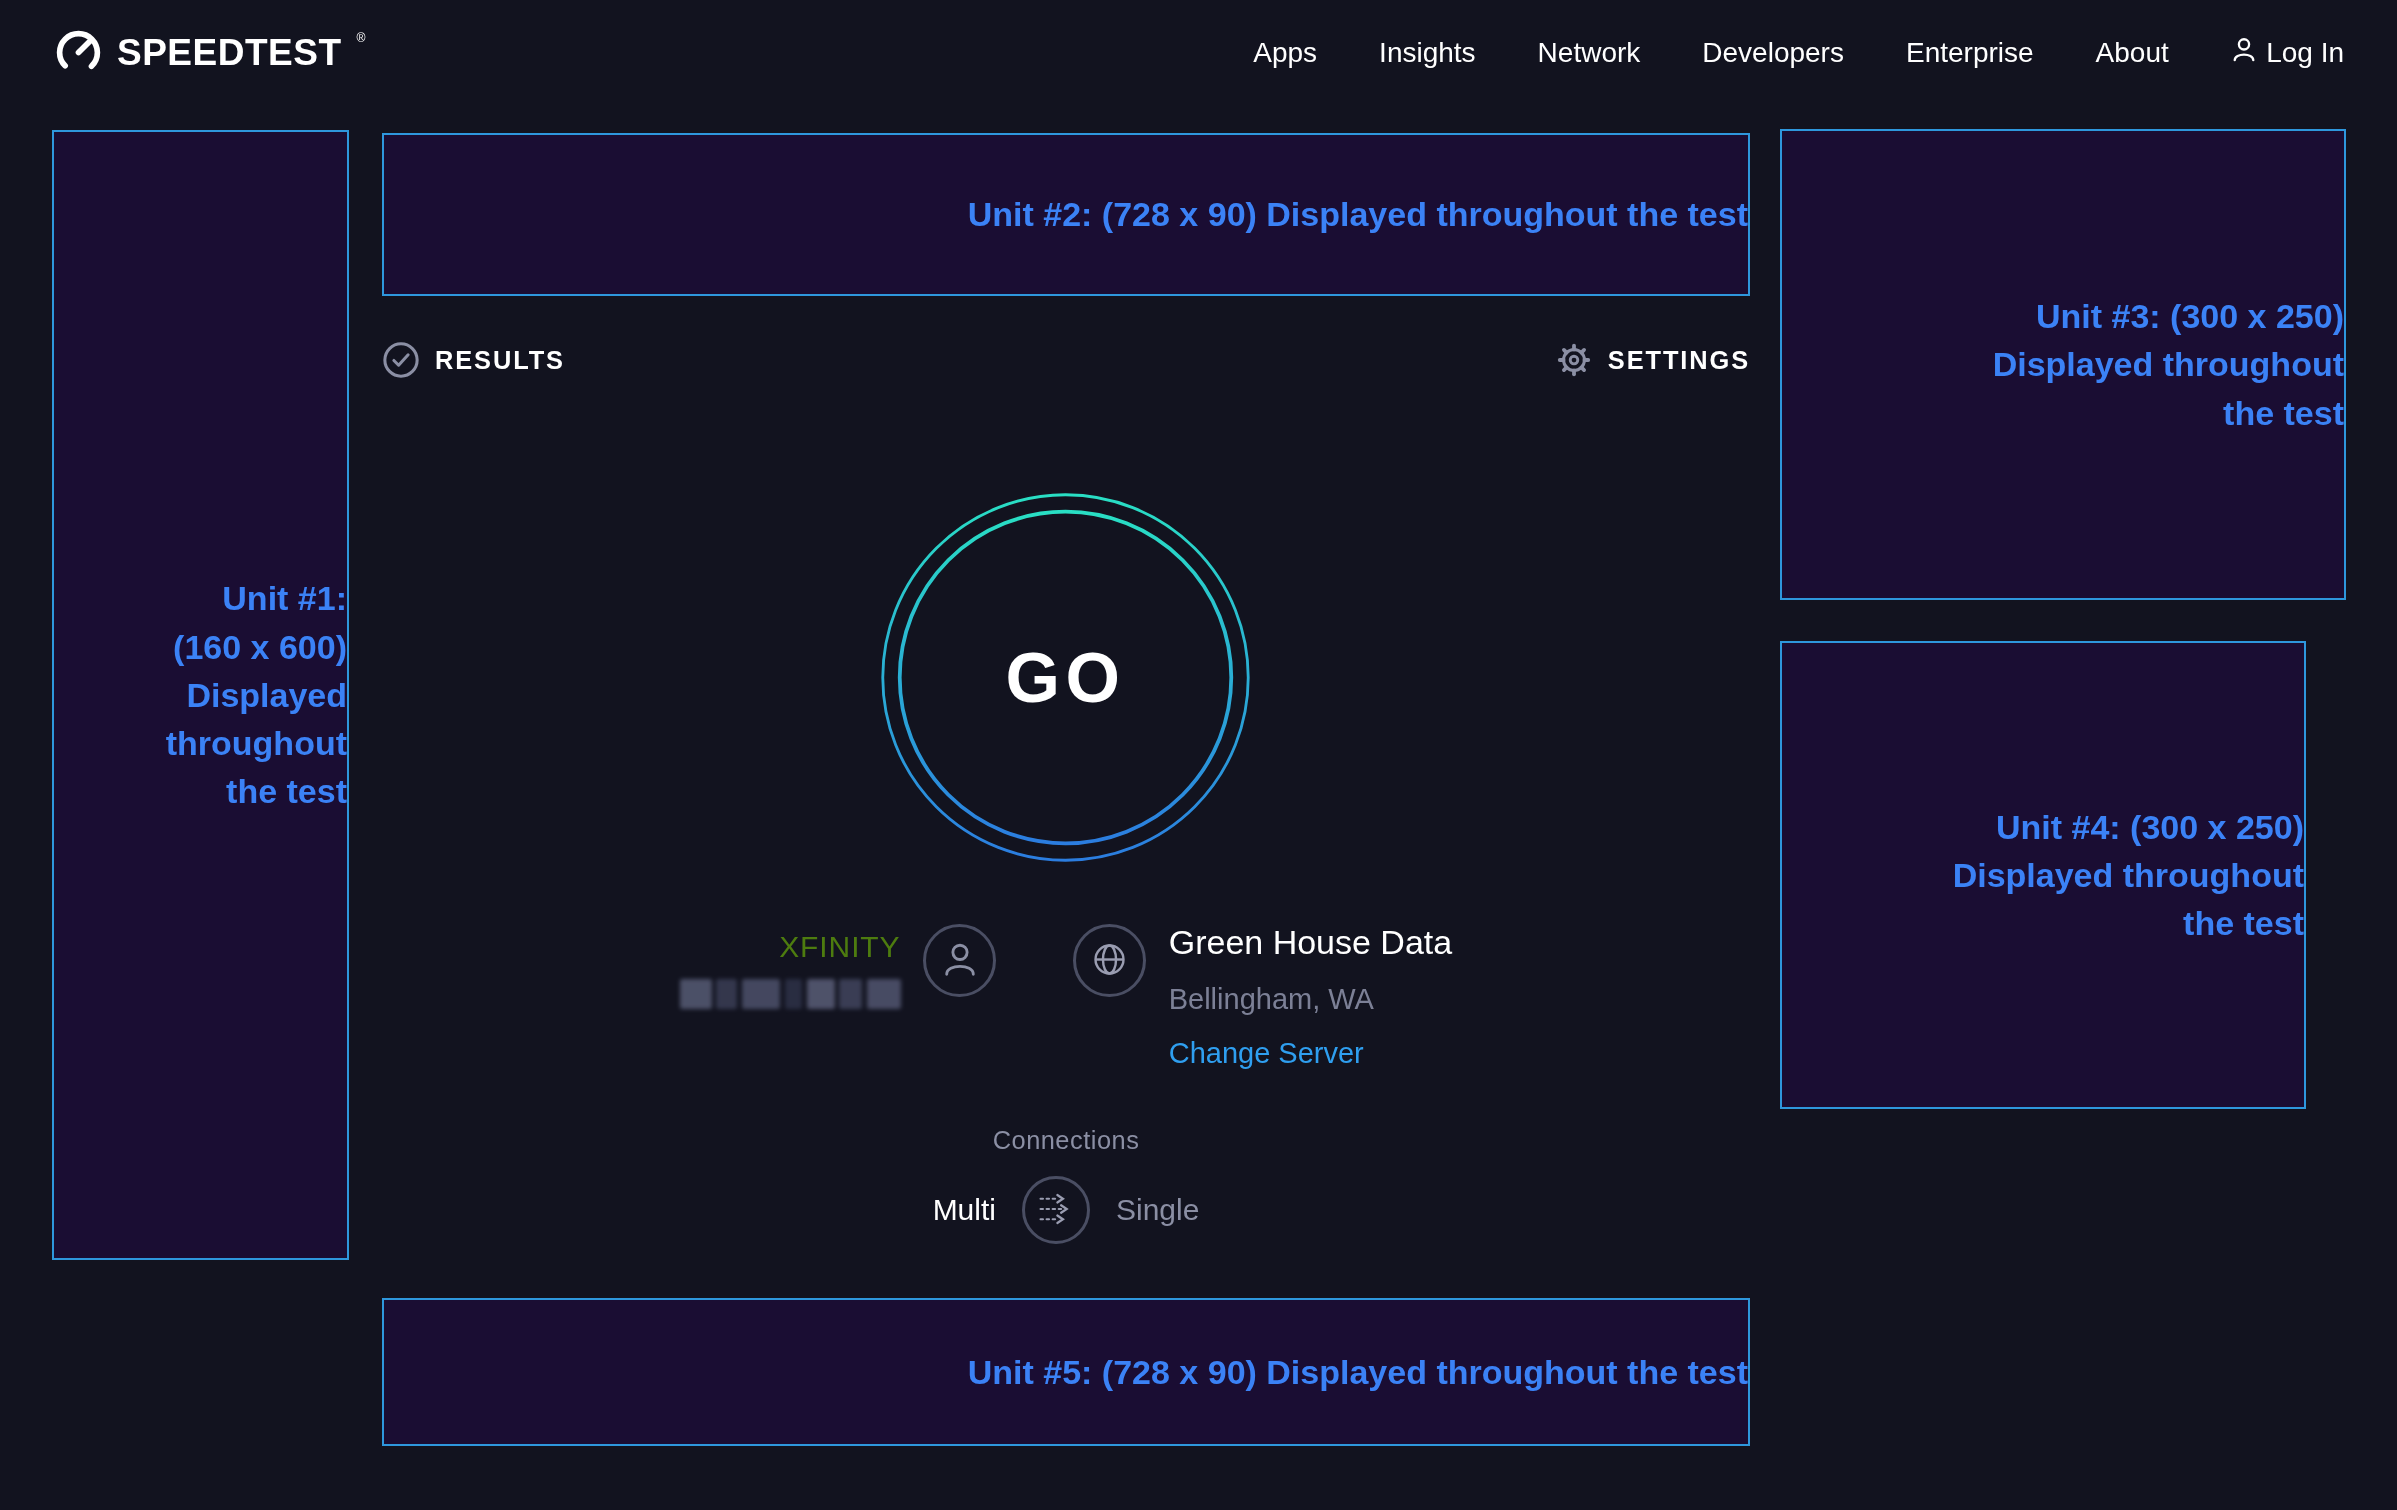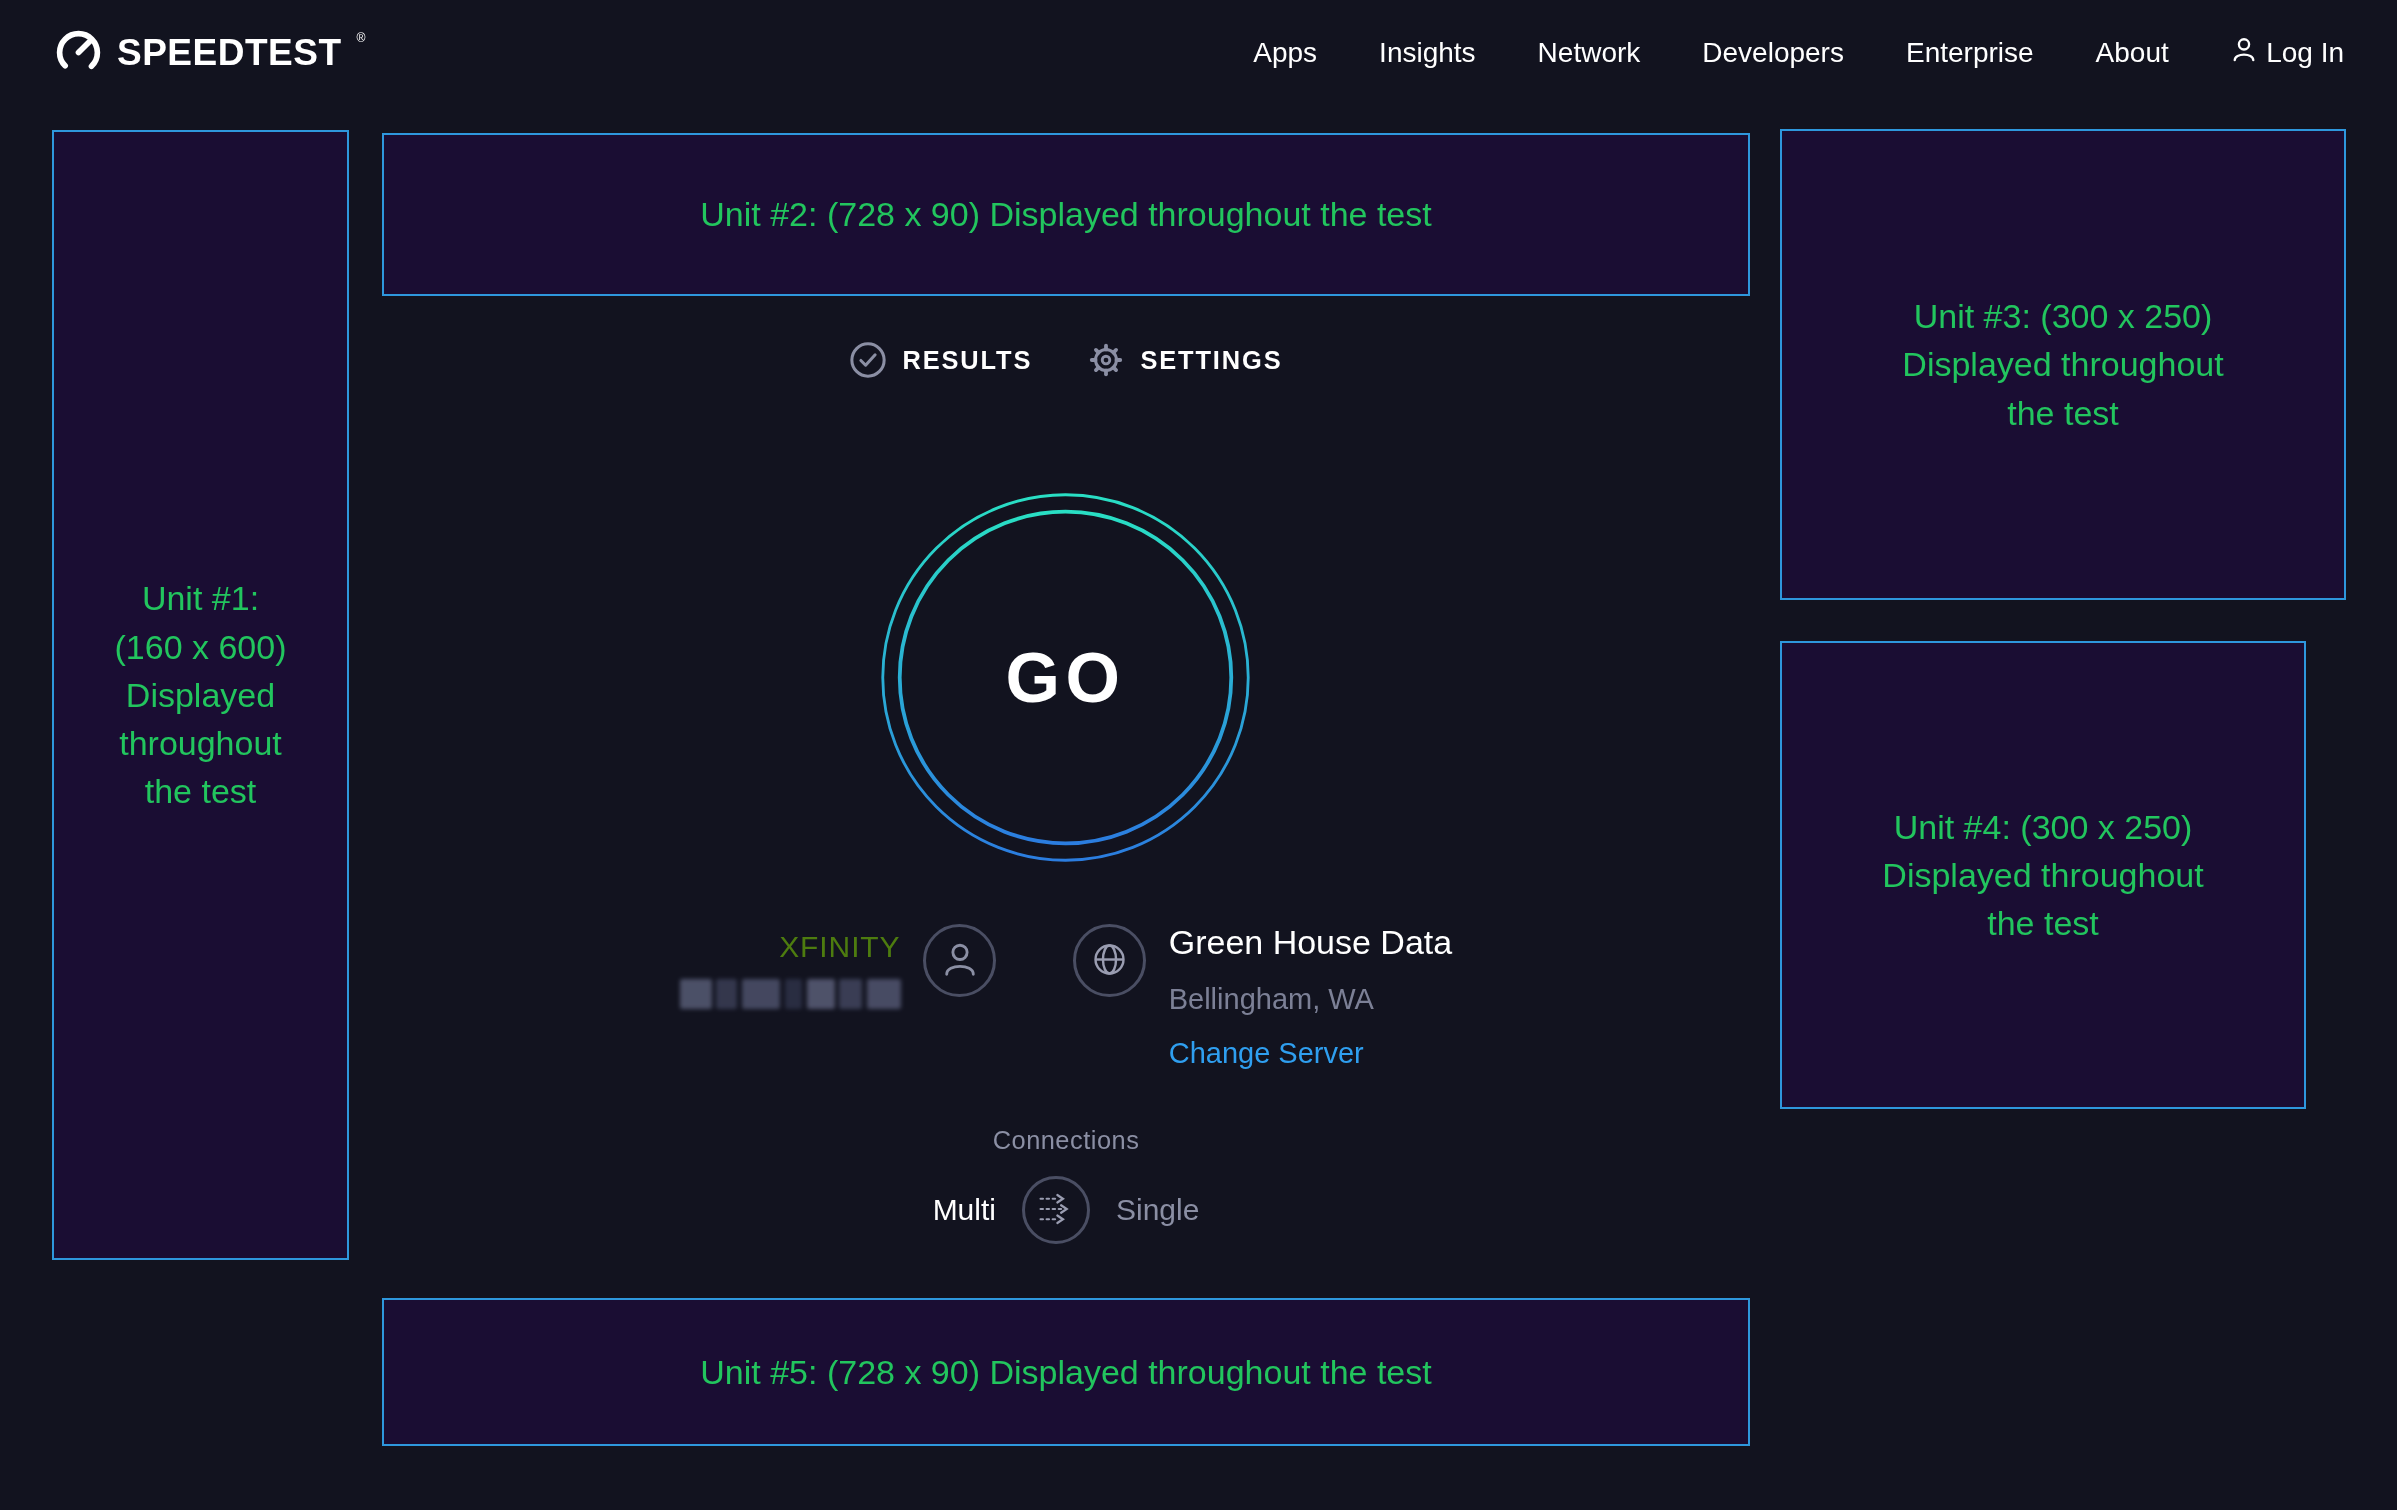--- a/index.html
+++ b/index.html
@@ -26,34 +26,34 @@
   .nav-items { display:flex; align-items:center; gap:62px; }
   .nav-link { font-size:28px; color:#fff; cursor:pointer; white-space:nowrap; }
   .nav-login { display:flex; align-items:center; gap:9.4px; }
 
   
   .ad {
     position:absolute;
     background:#1a0d33;
     border:2.8px solid #2e97dd;
     display:flex; flex-direction:column;
-    align-items:center; justify-content:center;
+    align-items:flex-end; justify-content:center;
     text-align:center;
-    font-size:34px; line-height:1.42; color:#22c55e;
+    font-size:34px; line-height:1.42; color:#3b82f6;font-weight:bold;
   }
   .ad-unit1 { left:52px;  top:130px;  width:297px;  height:1130px; }
   .ad-unit2 { left:382px; top:133px;  width:1368px; height:163px; }
   .ad-unit3 { left:1780px; top:129px; width:566px;  height:471px; }
   .ad-unit4 { left:1780px; top:641px; width:526px;  height:468px; }
   .ad-unit5 { left:382px; top:1298px; width:1368px; height:148px; }
 
   
   .tabs {
     position:absolute; left:382px; top:341px; width:1368px;
-    display:flex; justify-content:center; align-items:center; gap:55px;
+    display:flex; justify-content:space-between; align-items:center; gap:55px;
   }
   .tab { display:flex; align-items:center; gap:15px; cursor:pointer; }
   .tab-label { font-size:25.4px; font-weight:700; letter-spacing:1.9px; color:#fff; }
   .tab svg { display:block; }
 
   
   .go-wrap {
     position:absolute; left:879px; top:491px; width:373px; height:373px;
     cursor:pointer;
   }

